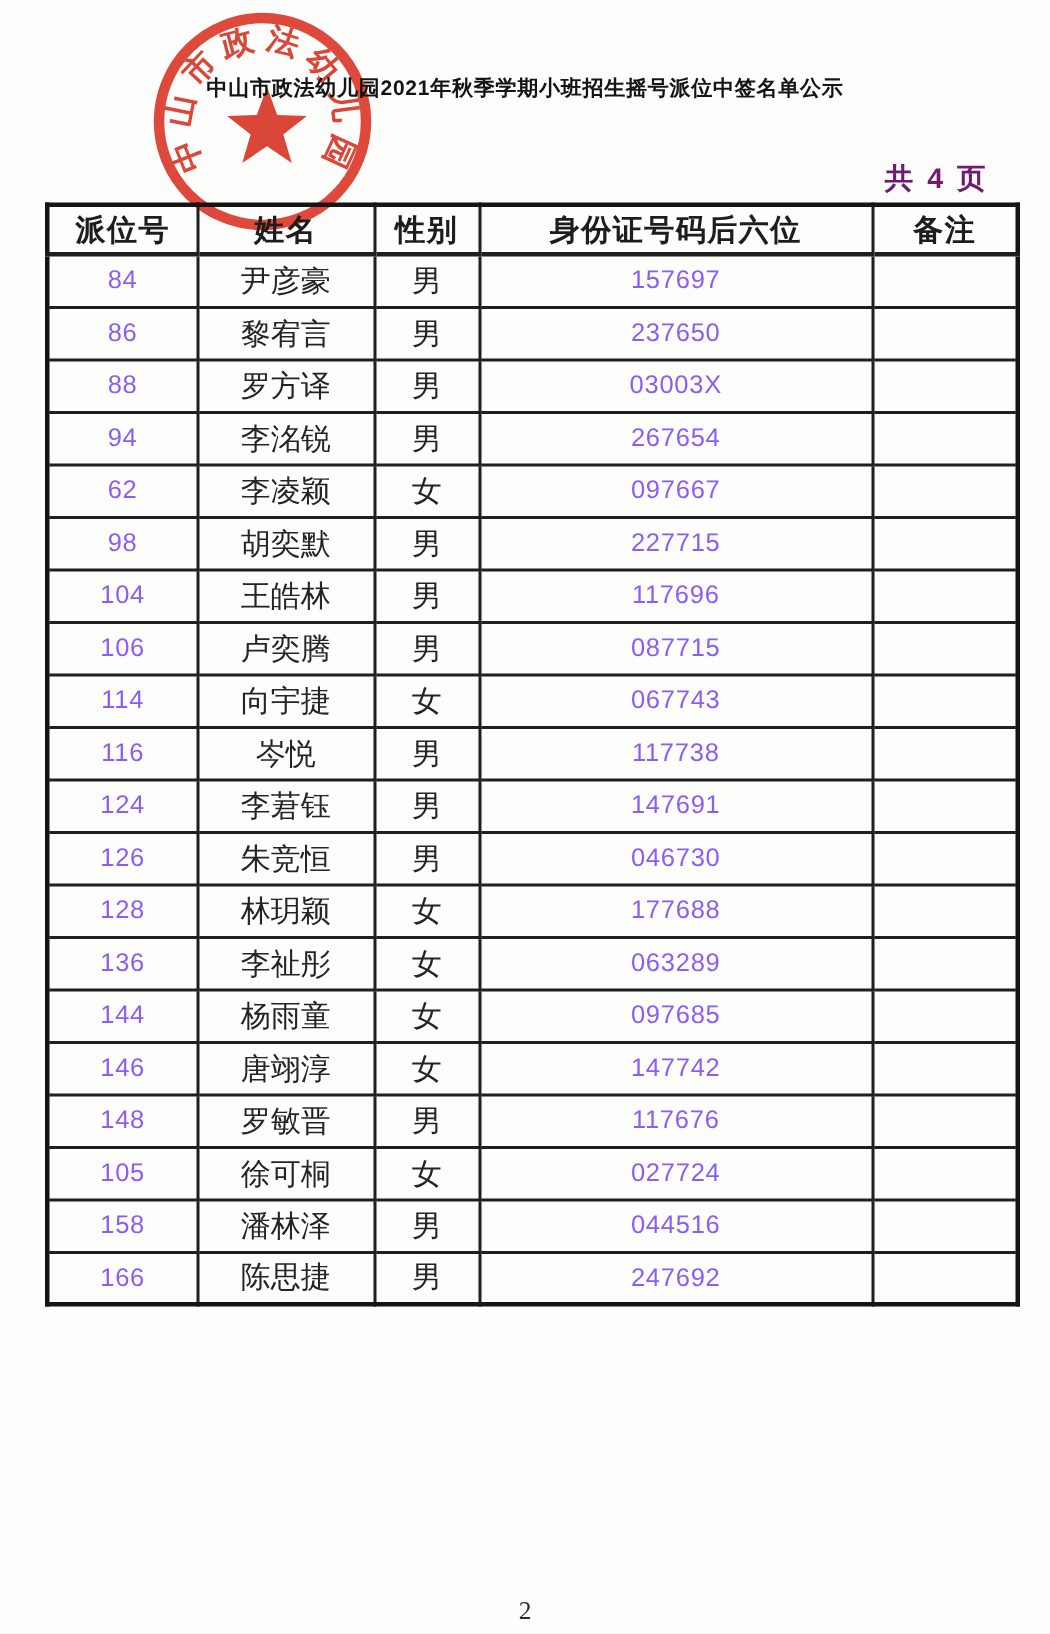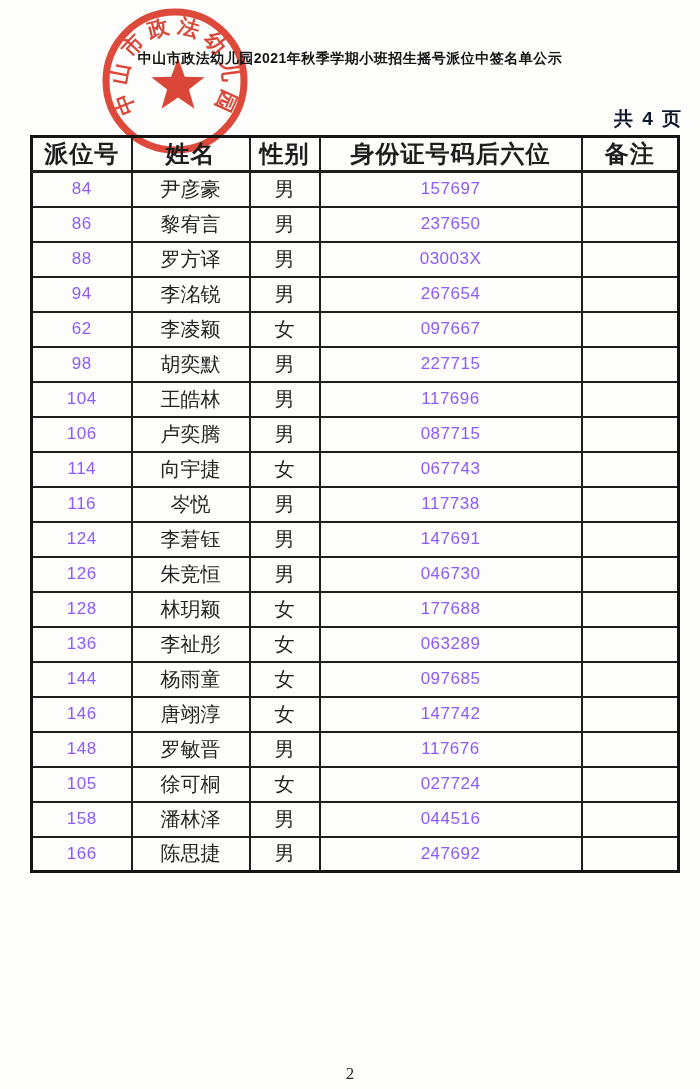--- a/index.html
+++ b/index.html
@@ -13,22 +13,22 @@
     margin:0 auto;
   }
   .doc-title {
     position:absolute; top:50px; left:0; right:0;
     text-align:center;
     font-size:14px; font-weight:bold; color:#141414;
     white-space:nowrap;
     letter-spacing:0.5px;
   }
   .page-count {
-    position:absolute; top:106px; right:17px;
-    font-size:19px; font-weight:bold; color:#0f172a;
+    position:absolute; top:106px; right:41px;
+    font-size:19px; font-weight:bold; color:#701a75;
     letter-spacing:2px;
   }
   .seal {
     position:absolute; left:75px; top:-19px;
     width:200px; height:200px;
     mix-blend-mode:multiply;
     opacity:0.92;
     pointer-events:none;
   }
   .seal text {
@@ -46,21 +46,21 @@
   table.admission th, table.admission td {
     border:2px solid #1f1f1f;
     text-align:center; vertical-align:middle;
     color:#242424;
     padding:0;
     overflow:hidden;
   }
   table.admission { border:3px solid #151515; }
   table.admission thead th {
     height:33px;
-    font-size:24px; font-weight:600;
+    font-size:20px; font-weight:600;
     letter-spacing:1px;
     border-bottom-width:3px;
     color:#1d1d1d;
   }
   table.admission tbody td { height:35px; font-size:20px; }
   table.admission tbody td.num {
     font-size:17px;
     letter-spacing:0.5px;
     color:#8b5cf6;
   }

